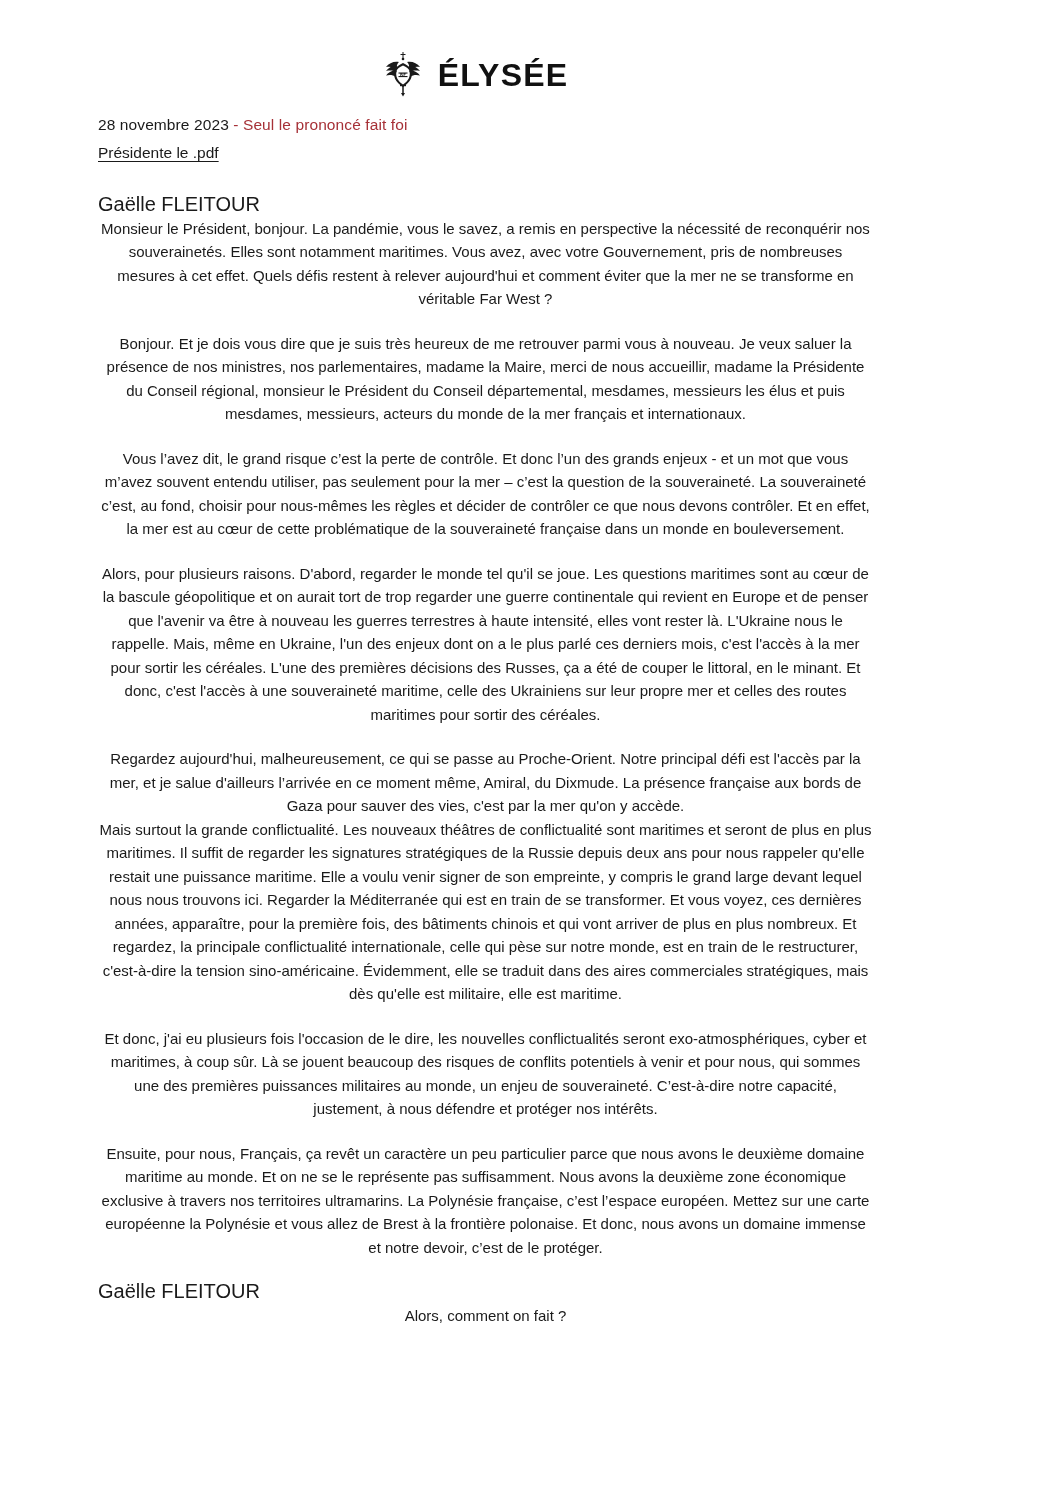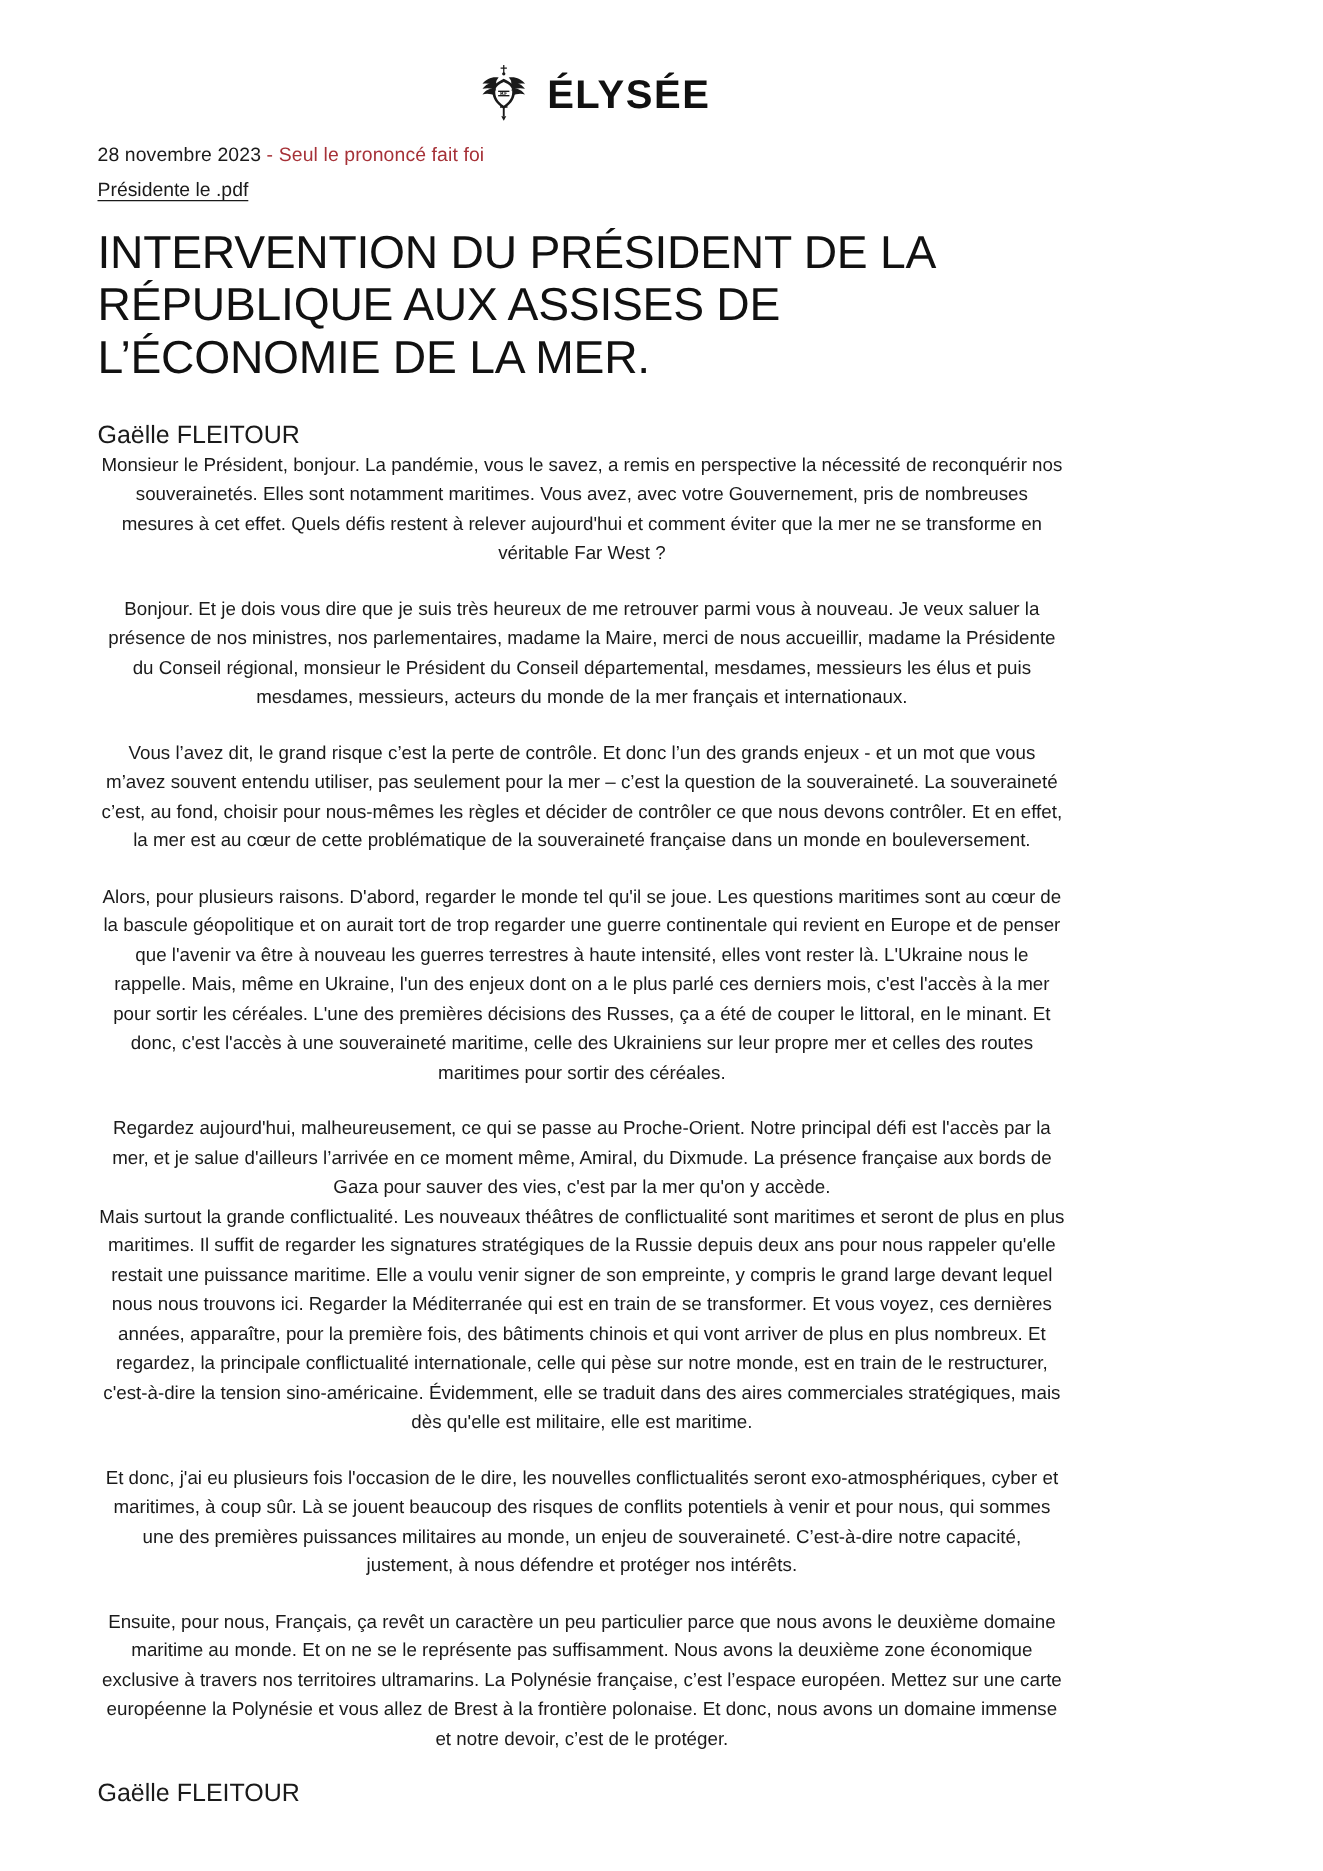--- a/index.html
+++ b/index.html
@@ -47,21 +47,21 @@
     font-weight: 700;
     letter-spacing: 1.2px;
     color: #111111;
     line-height: 1;
     position: relative;
     top: 1px;
   }
 
   
   .content {
-    margin-left: 78px;
+    margin-left: 98px;
     width: 775px;
   }
   .metaline {
     margin-top: 17px;
     font-size: 15.5px;
     line-height: 20px;
     letter-spacing: 0.1px;
     color: #1a1a1a;
     white-space: nowrap;
   }
@@ -152,21 +152,20 @@
   </div>
 
   <div class="content">
 
     <div class="metaline">
       <span class="meta-date">28 novembre 2023</span><span class="meta-note"> - Seul le prononcé fait foi</span>
     </div>
 
     <a class="download-link" href="#">Présidente le .pdf</a>
 
-    <h1 class="doc-title">INTERVENTION DU PRÉSIDENT DE LA RÉPUBLIQUE AUX ASSISES DE L’ÉCONOMIE DE LA MER.</h1>
 
     <div class="body-blocks">
         <div class="block">
           <p class="speaker">Gaëlle FLEITOUR</p>
           <p class="para">Monsieur le Président, bonjour. La pandémie, vous le savez, a remis en perspective la nécessité de reconquérir nos souverainetés. Elles sont notamment maritimes. Vous avez, avec votre Gouvernement, pris de nombreuses mesures à cet effet. Quels défis restent à relever aujourd'hui et comment éviter que la mer ne se transforme en véritable Far West ?</p>
         </div>
         <div class="block">
           <p class="para">Bonjour. Et je dois vous dire que je suis très heureux de me retrouver parmi vous à nouveau. Je veux saluer la présence de nos ministres, nos parlementaires, madame la Maire, merci de nous accueillir, madame la Présidente du Conseil régional, monsieur le Président du Conseil départemental, mesdames, messieurs les élus et puis mesdames, messieurs, acteurs du monde de la mer français et internationaux.</p>
         </div>
         <div class="block">
@@ -180,17 +179,18 @@
 Mais surtout la grande conflictualité. Les nouveaux théâtres de conflictualité sont maritimes et seront de plus en plus maritimes. Il suffit de regarder les signatures stratégiques de la Russie depuis deux ans pour nous rappeler qu'elle restait une puissance maritime. Elle a voulu venir signer de son empreinte, y compris le grand large devant lequel nous nous trouvons ici. Regarder la Méditerranée qui est en train de se transformer. Et vous voyez, ces dernières années, apparaître, pour la première fois, des bâtiments chinois et qui vont arriver de plus en plus nombreux. Et regardez, la principale conflictualité internationale, celle qui pèse sur notre monde, est en train de le restructurer, c'est-à-dire la tension sino-américaine. Évidemment, elle se traduit dans des aires commerciales stratégiques, mais dès qu'elle est militaire, elle est maritime.</p>
         </div>
         <div class="block">
           <p class="para">Et donc, j'ai eu plusieurs fois l'occasion de le dire, les nouvelles conflictualités seront exo-atmosphériques, cyber et maritimes, à coup sûr. Là se jouent beaucoup des risques de conflits potentiels à venir et pour nous, qui sommes une des premières puissances militaires au monde, un enjeu de souveraineté. C’est-à-dire notre capacité, justement, à nous défendre et protéger nos intérêts.</p>
         </div>
         <div class="block">
           <p class="para">Ensuite, pour nous, Français, ça revêt un caractère un peu particulier parce que nous avons le deuxième domaine maritime au monde. Et on ne se le représente pas suffisamment. Nous avons la deuxième zone économique exclusive à travers nos territoires ultramarins. La Polynésie française, c’est l’espace européen. Mettez sur une carte européenne la Polynésie et vous allez de Brest à la frontière polonaise. Et donc, nous avons un domaine immense et notre devoir, c’est de le protéger.</p>
         </div>
         <div class="block">
           <p class="speaker">Gaëlle FLEITOUR</p>
+          <p class="para">Alors, comment on fait ?</p>
         </div>
       </div>
 
   </div>
 </div>
 
 </body></html>

